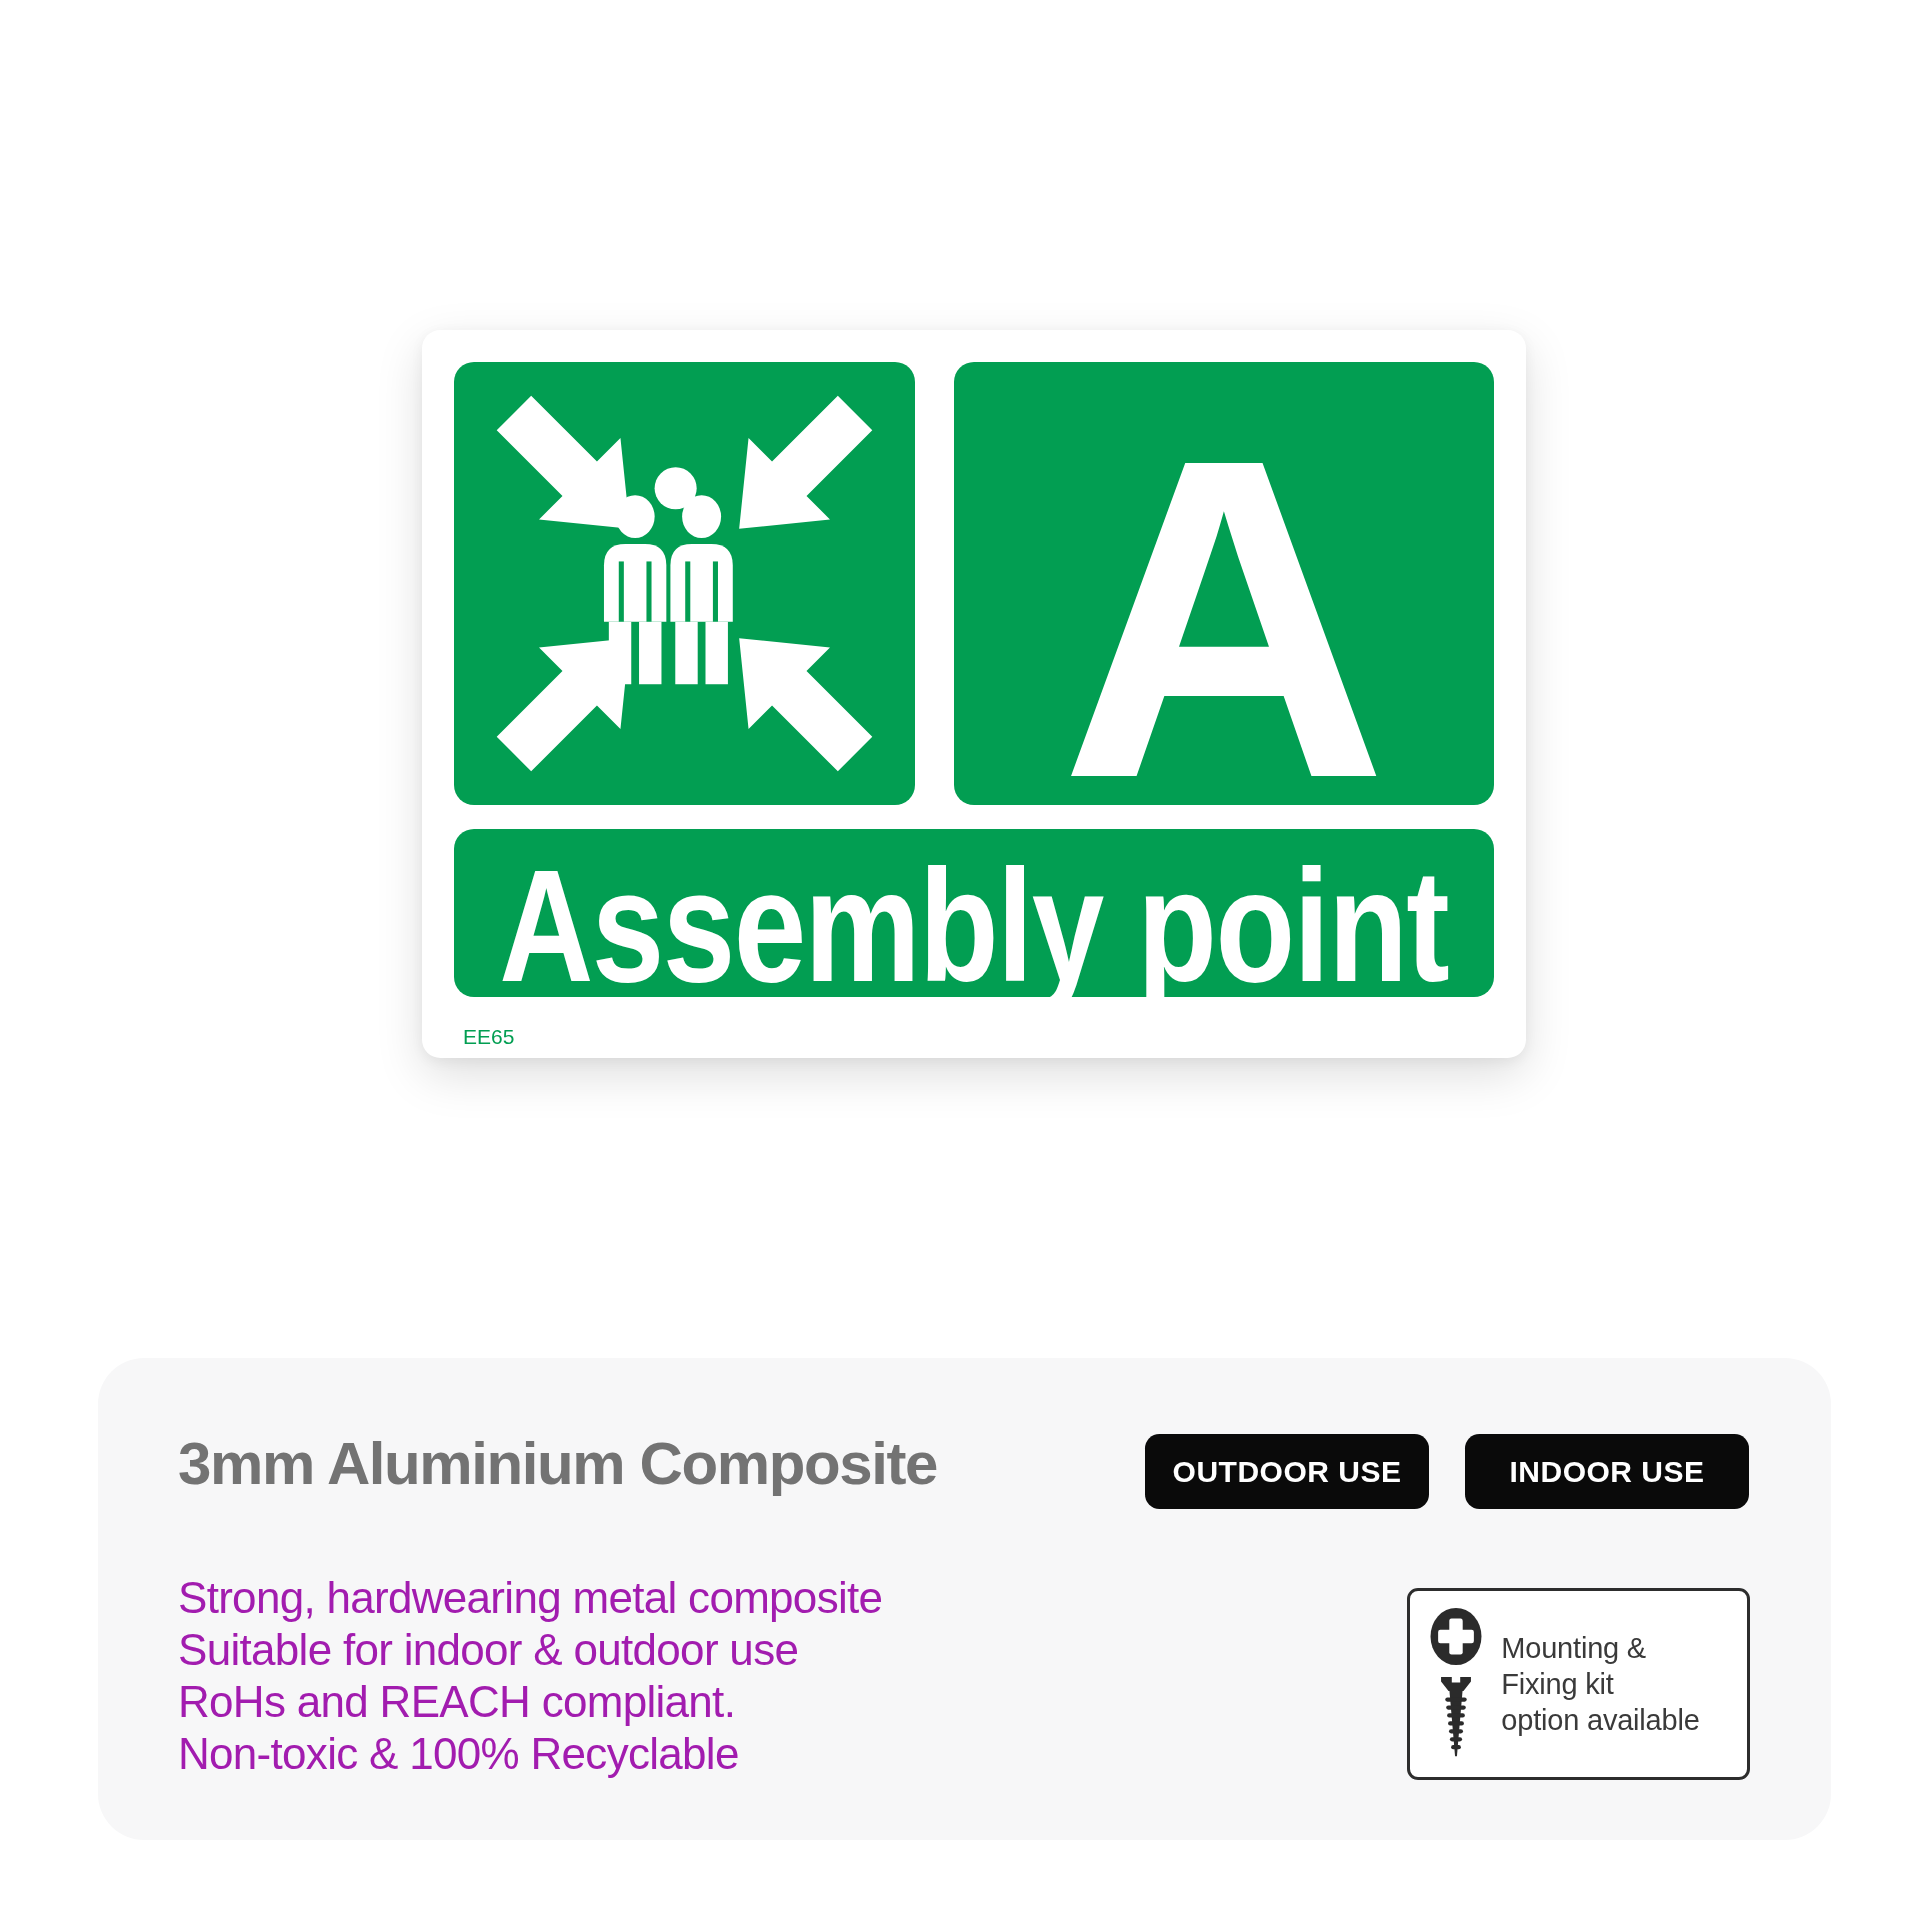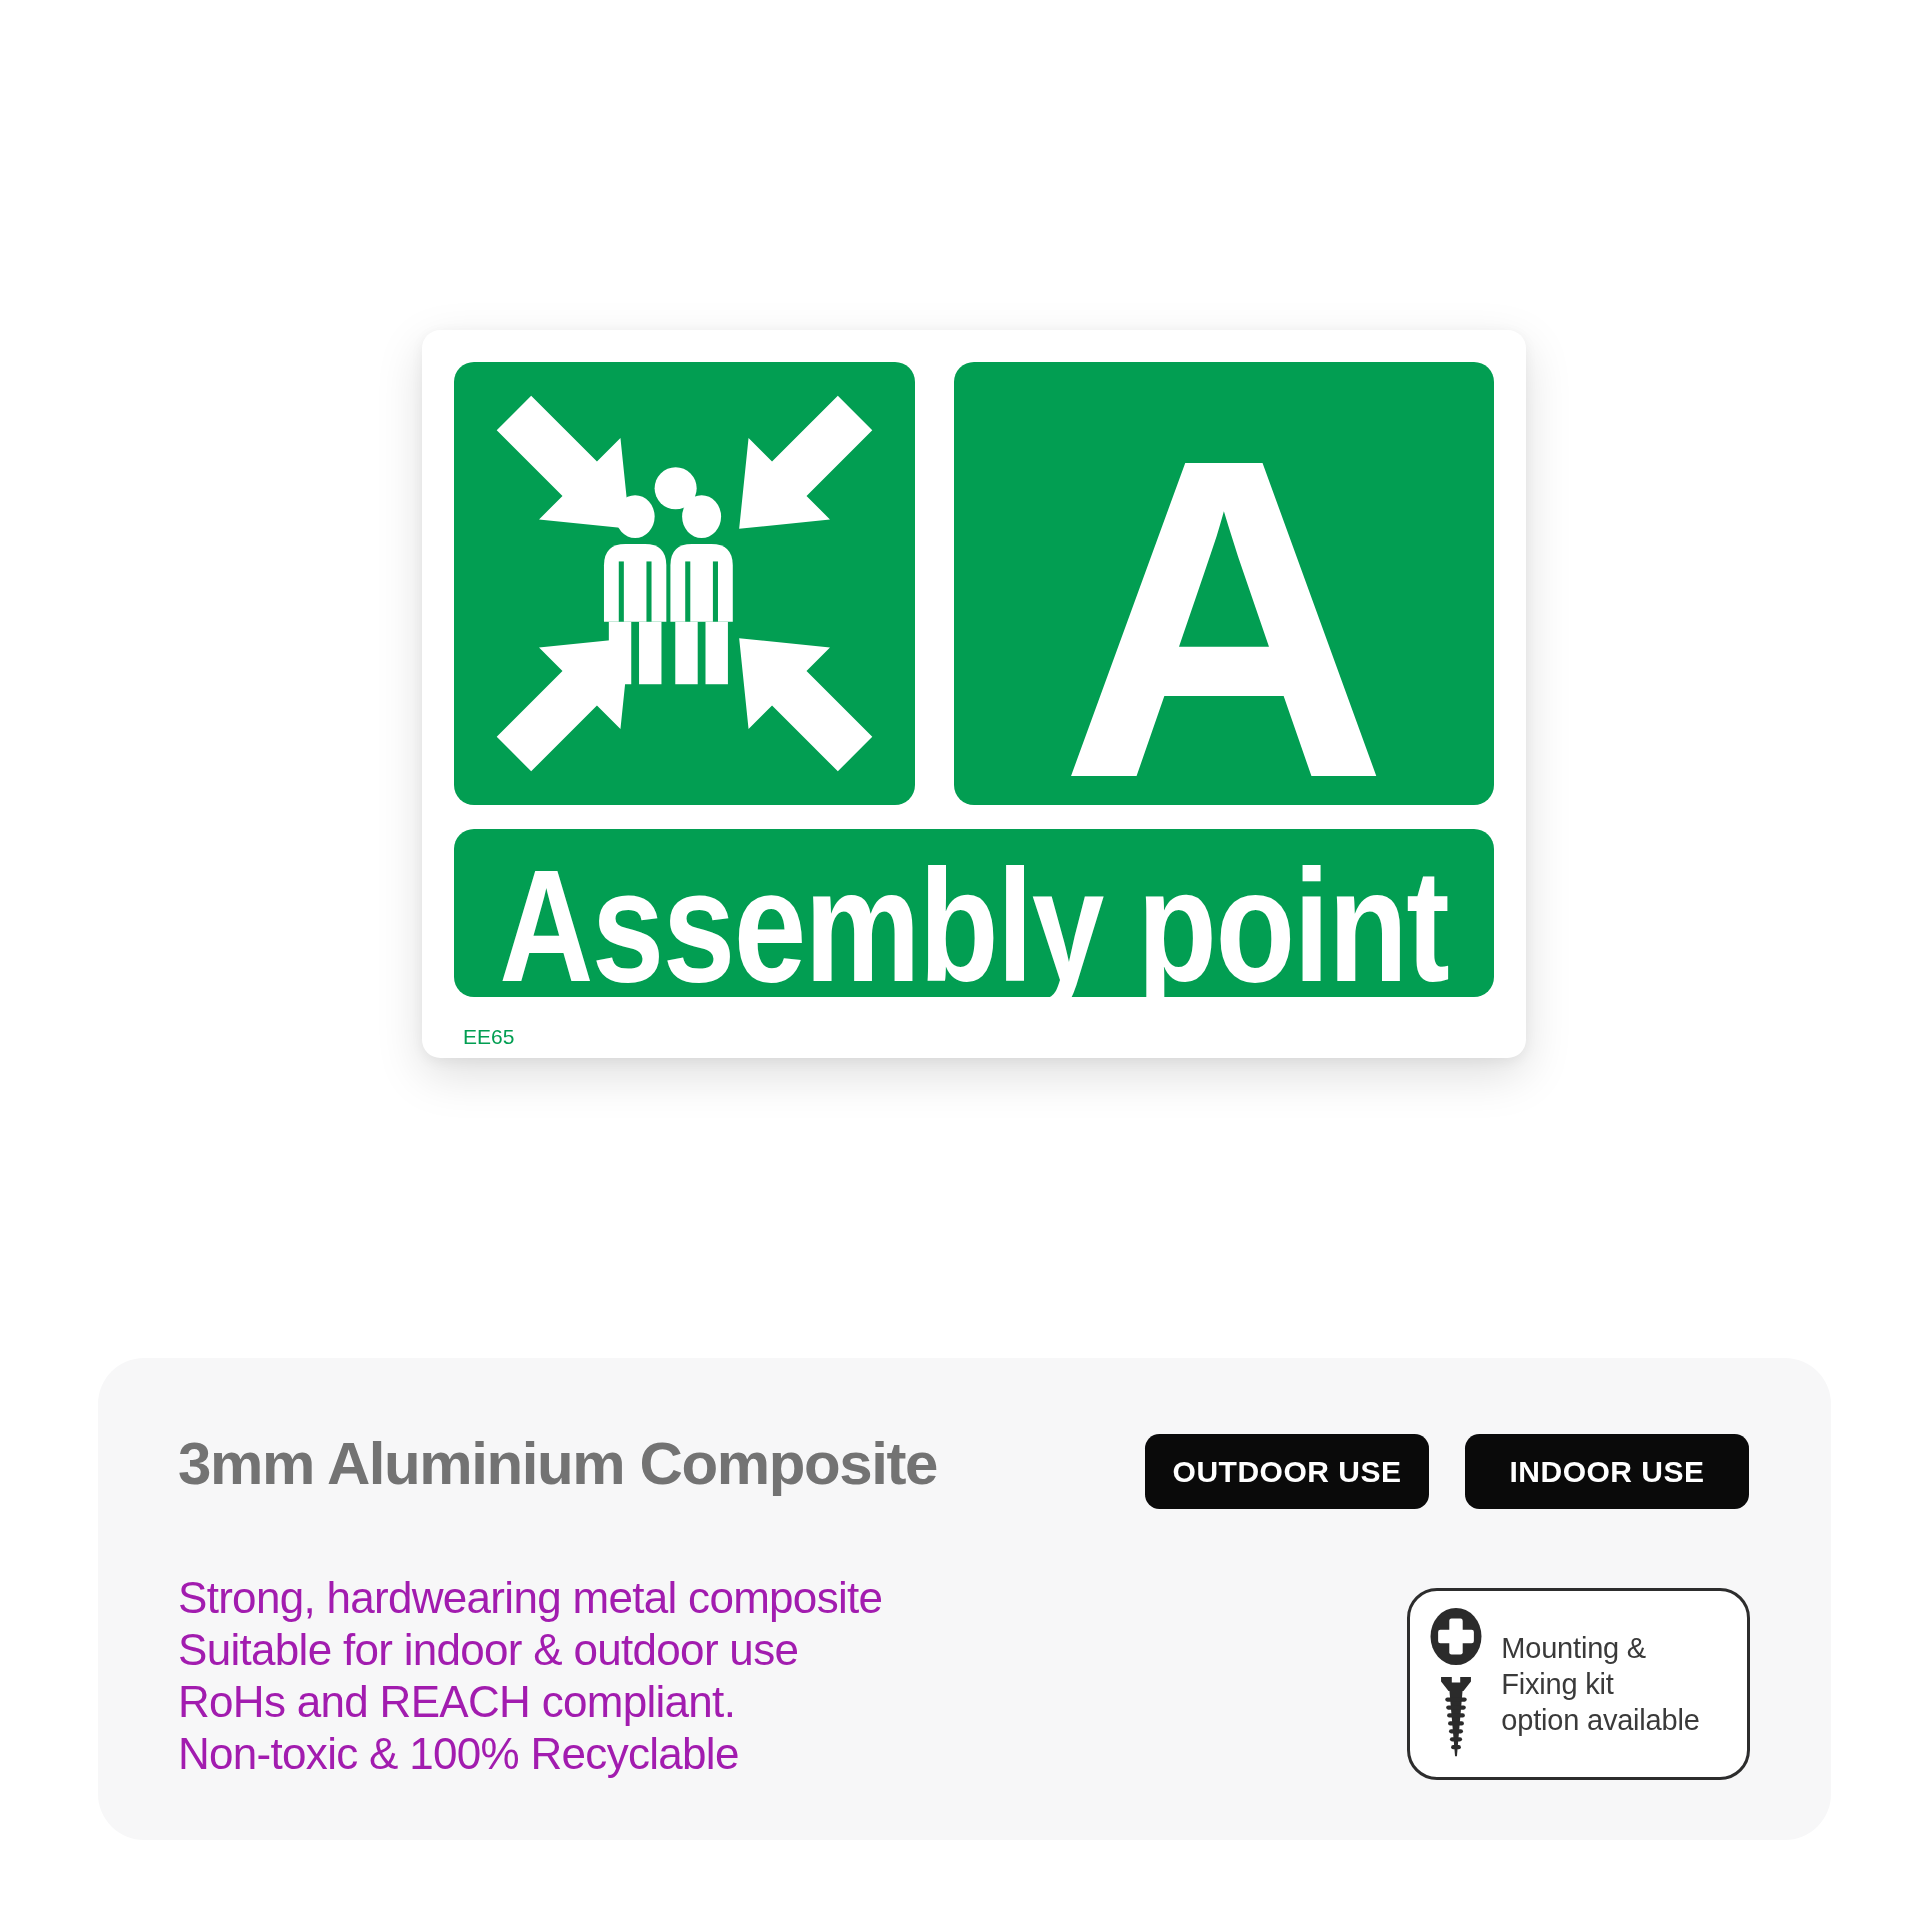--- a/index.html
+++ b/index.html
@@ -86,21 +86,21 @@
     background: #0A0A0A; border-radius: 14.4px;
     color: #ffffff; font-weight: bold; font-size: 30px;
     letter-spacing: 0.5px; white-space: nowrap;
     display: flex; align-items: center; justify-content: center;
   }
   .kit-box {
     position: absolute; left: 1309px; top: 230px;
     width: 343px; height: 192px; box-sizing: border-box;
     background: #ffffff;
     border: 3.4px solid #2d2d2d;
-    border-radius: 30px;
+    border-radius: 11px;
     display: flex; align-items: center;
     padding: 0 19px; gap: 18.3px;
   }
   .kit-icons {
     display: flex; flex-direction: column; align-items: center;
     gap: 10.6px; flex: none;
   }
   .kit-text {
     font-size: 29px; line-height: 36px;
     color: #3a3a3a; letter-spacing: -0.2px;

